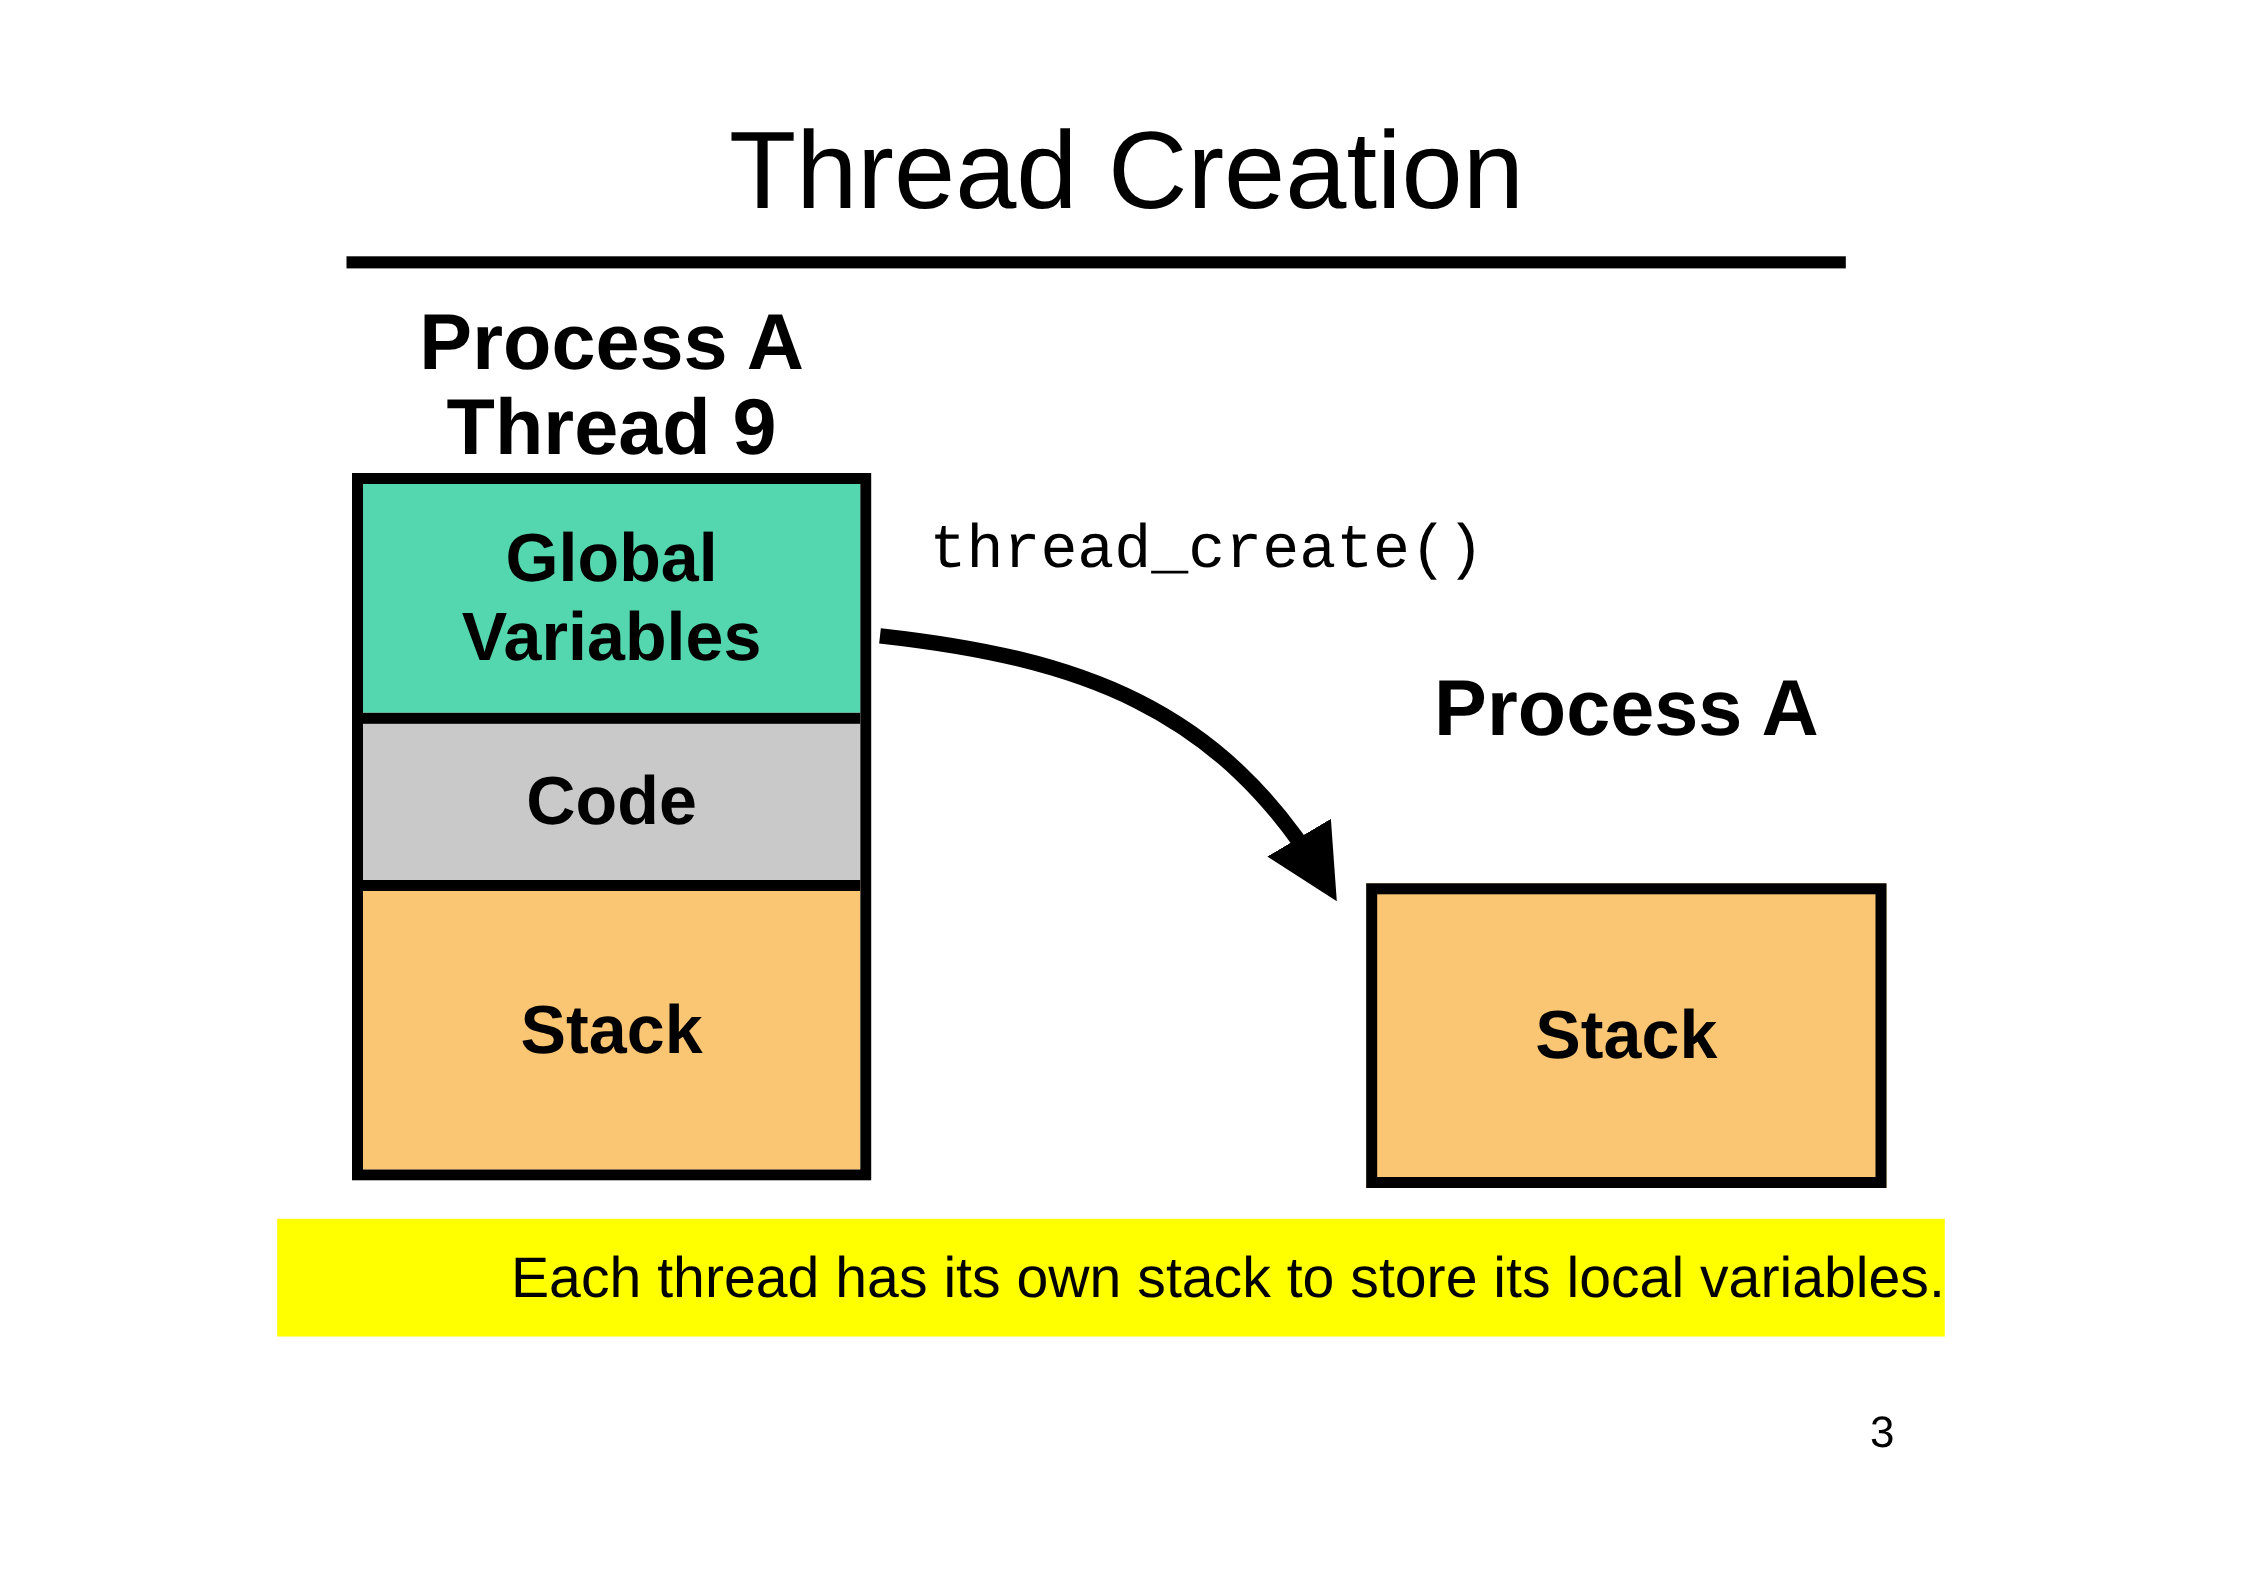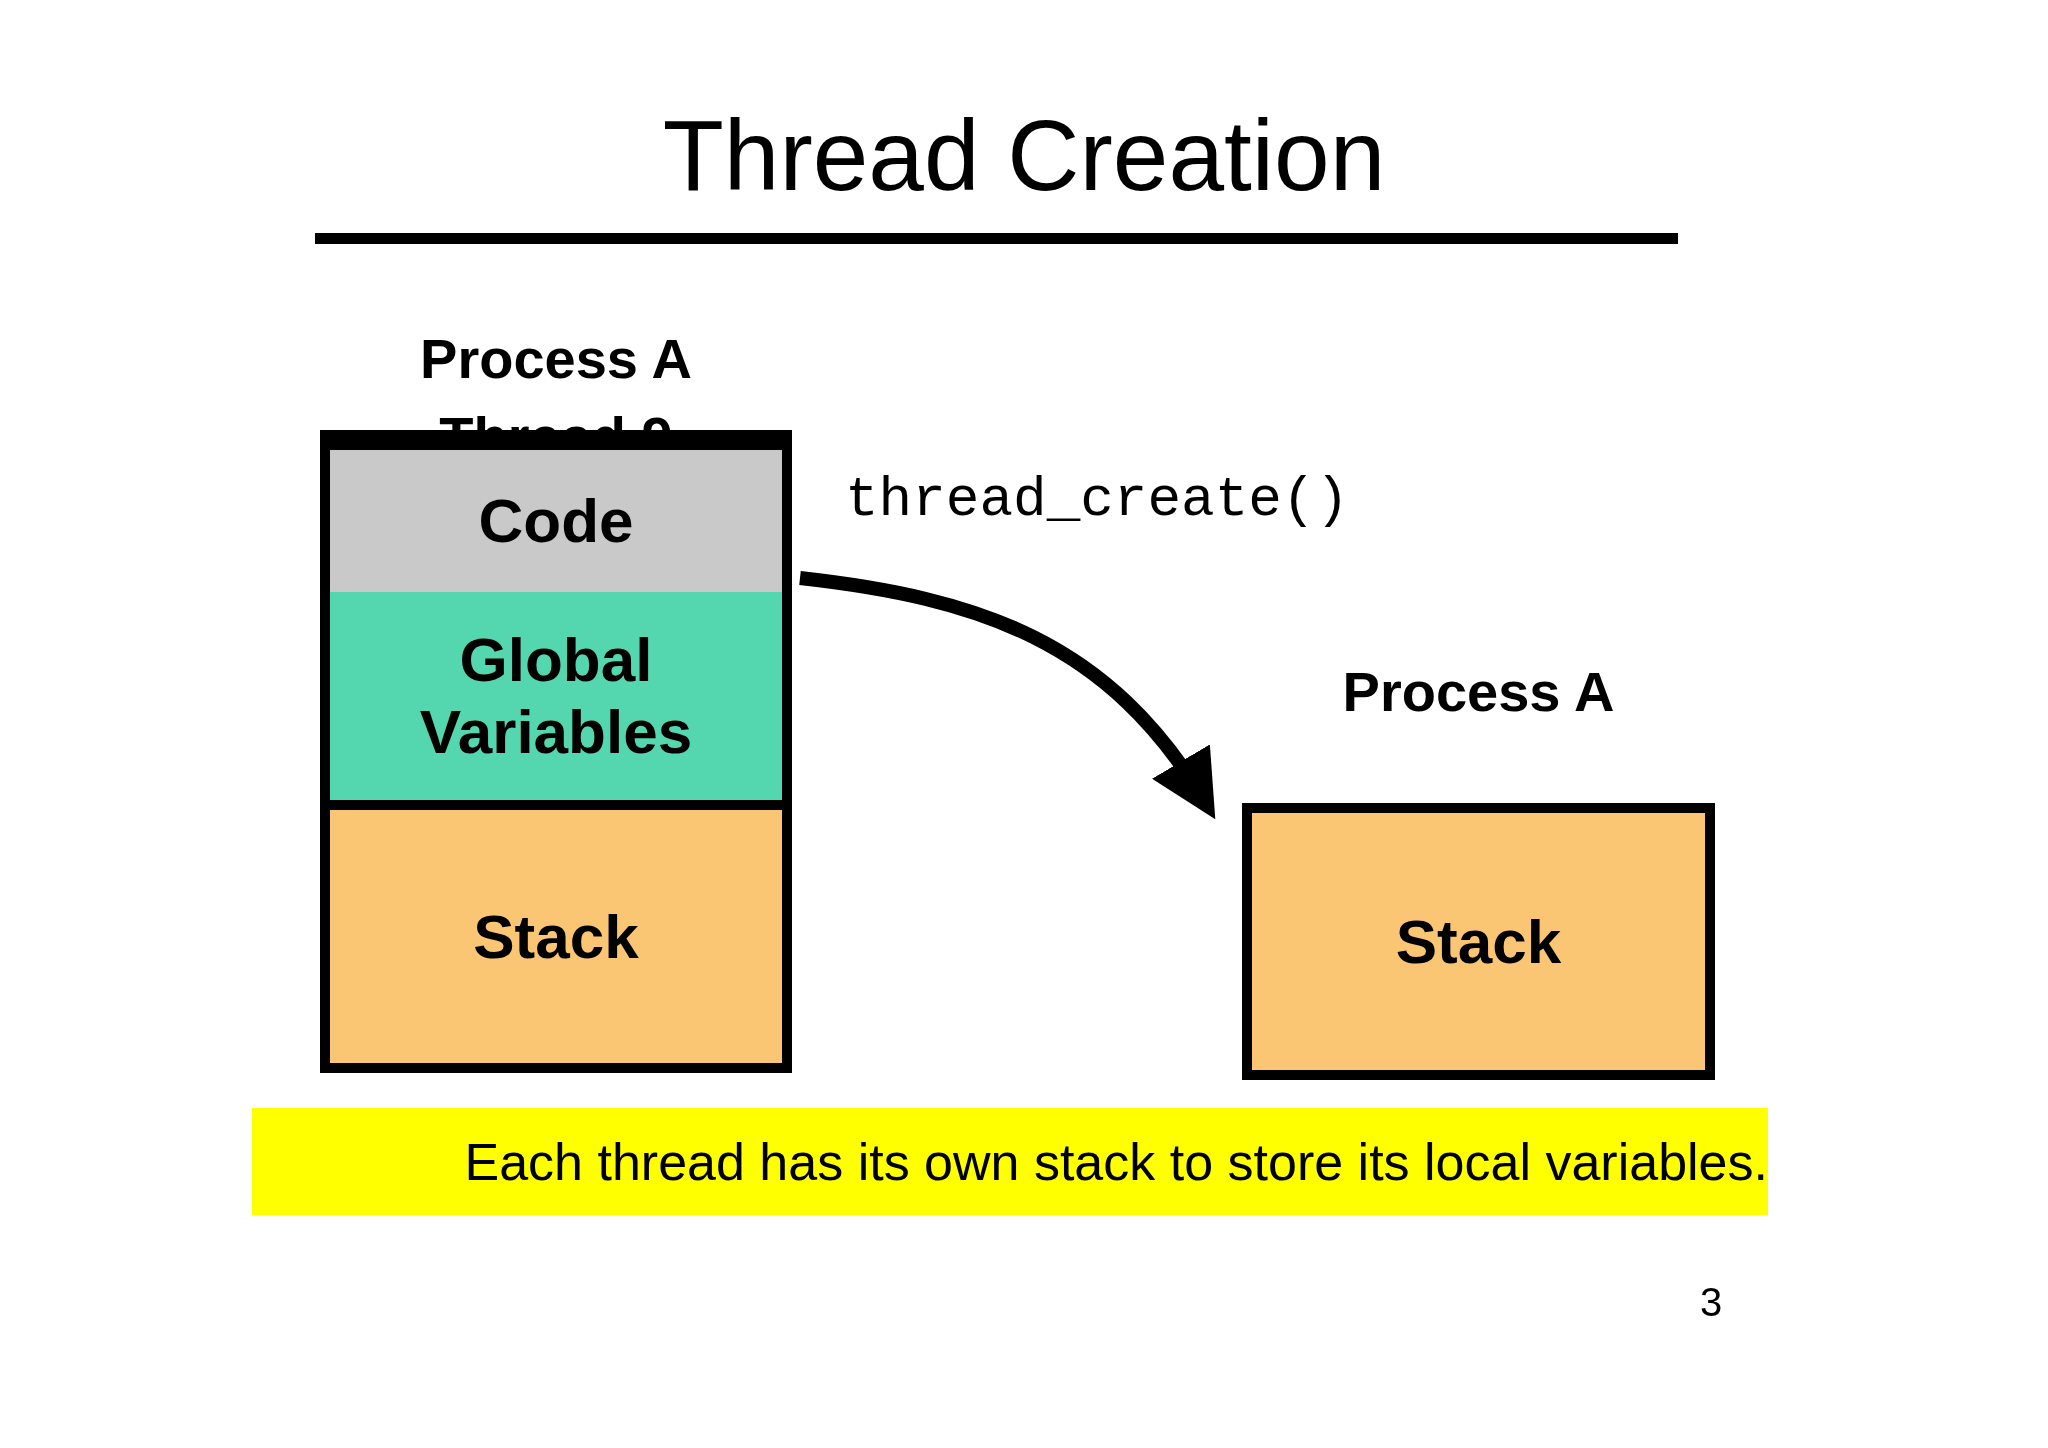--- a/index.html
+++ b/index.html
@@ -36,24 +36,23 @@
     top: 233px;
     width: 1363px;
     height: 11px;
     background: #000000;
   }
 
   
   .col-heading {
     position: absolute;
     text-align: center;
-    font-size: 56px;
+    font-size: 72px;
     font-weight: 700;
     line-height: 78px;
-    margin-top: 48px;
   }
   .heading-thread1 { left: 320px; top: 272px; width: 472px; }
   .heading-thread2 { left: 1242px; top: 605px; width: 473px; }
 
   
   .memory-box-1 {
     position: absolute;
     left: 320px;
     top: 430px;
     width: 472px;
@@ -151,26 +150,26 @@
 
   <div class="slide-title">Thread Creation</div>
   <div class="title-rule"></div>
 
   <div class="col-heading heading-thread1">
     <div>Process A</div>
     <div>Thread 9</div>
   </div>
 
   <div class="memory-box-1">
-    <div class="segment seg-code">
-      <div>Code</div>
-    </div>
     <div class="segment seg-global">
       <div>Global</div>
       <div>Variables</div>
+    </div>
+    <div class="segment seg-code">
+      <div>Code</div>
     </div>
     <div class="segment seg-stack">
       <div>Stack</div>
     </div>
   </div>
 
   <div class="function-call">thread_create()</div>
 
   <svg class="arrow-layer" viewBox="0 0 2048 1448" aria-hidden="true">
     <defs>

